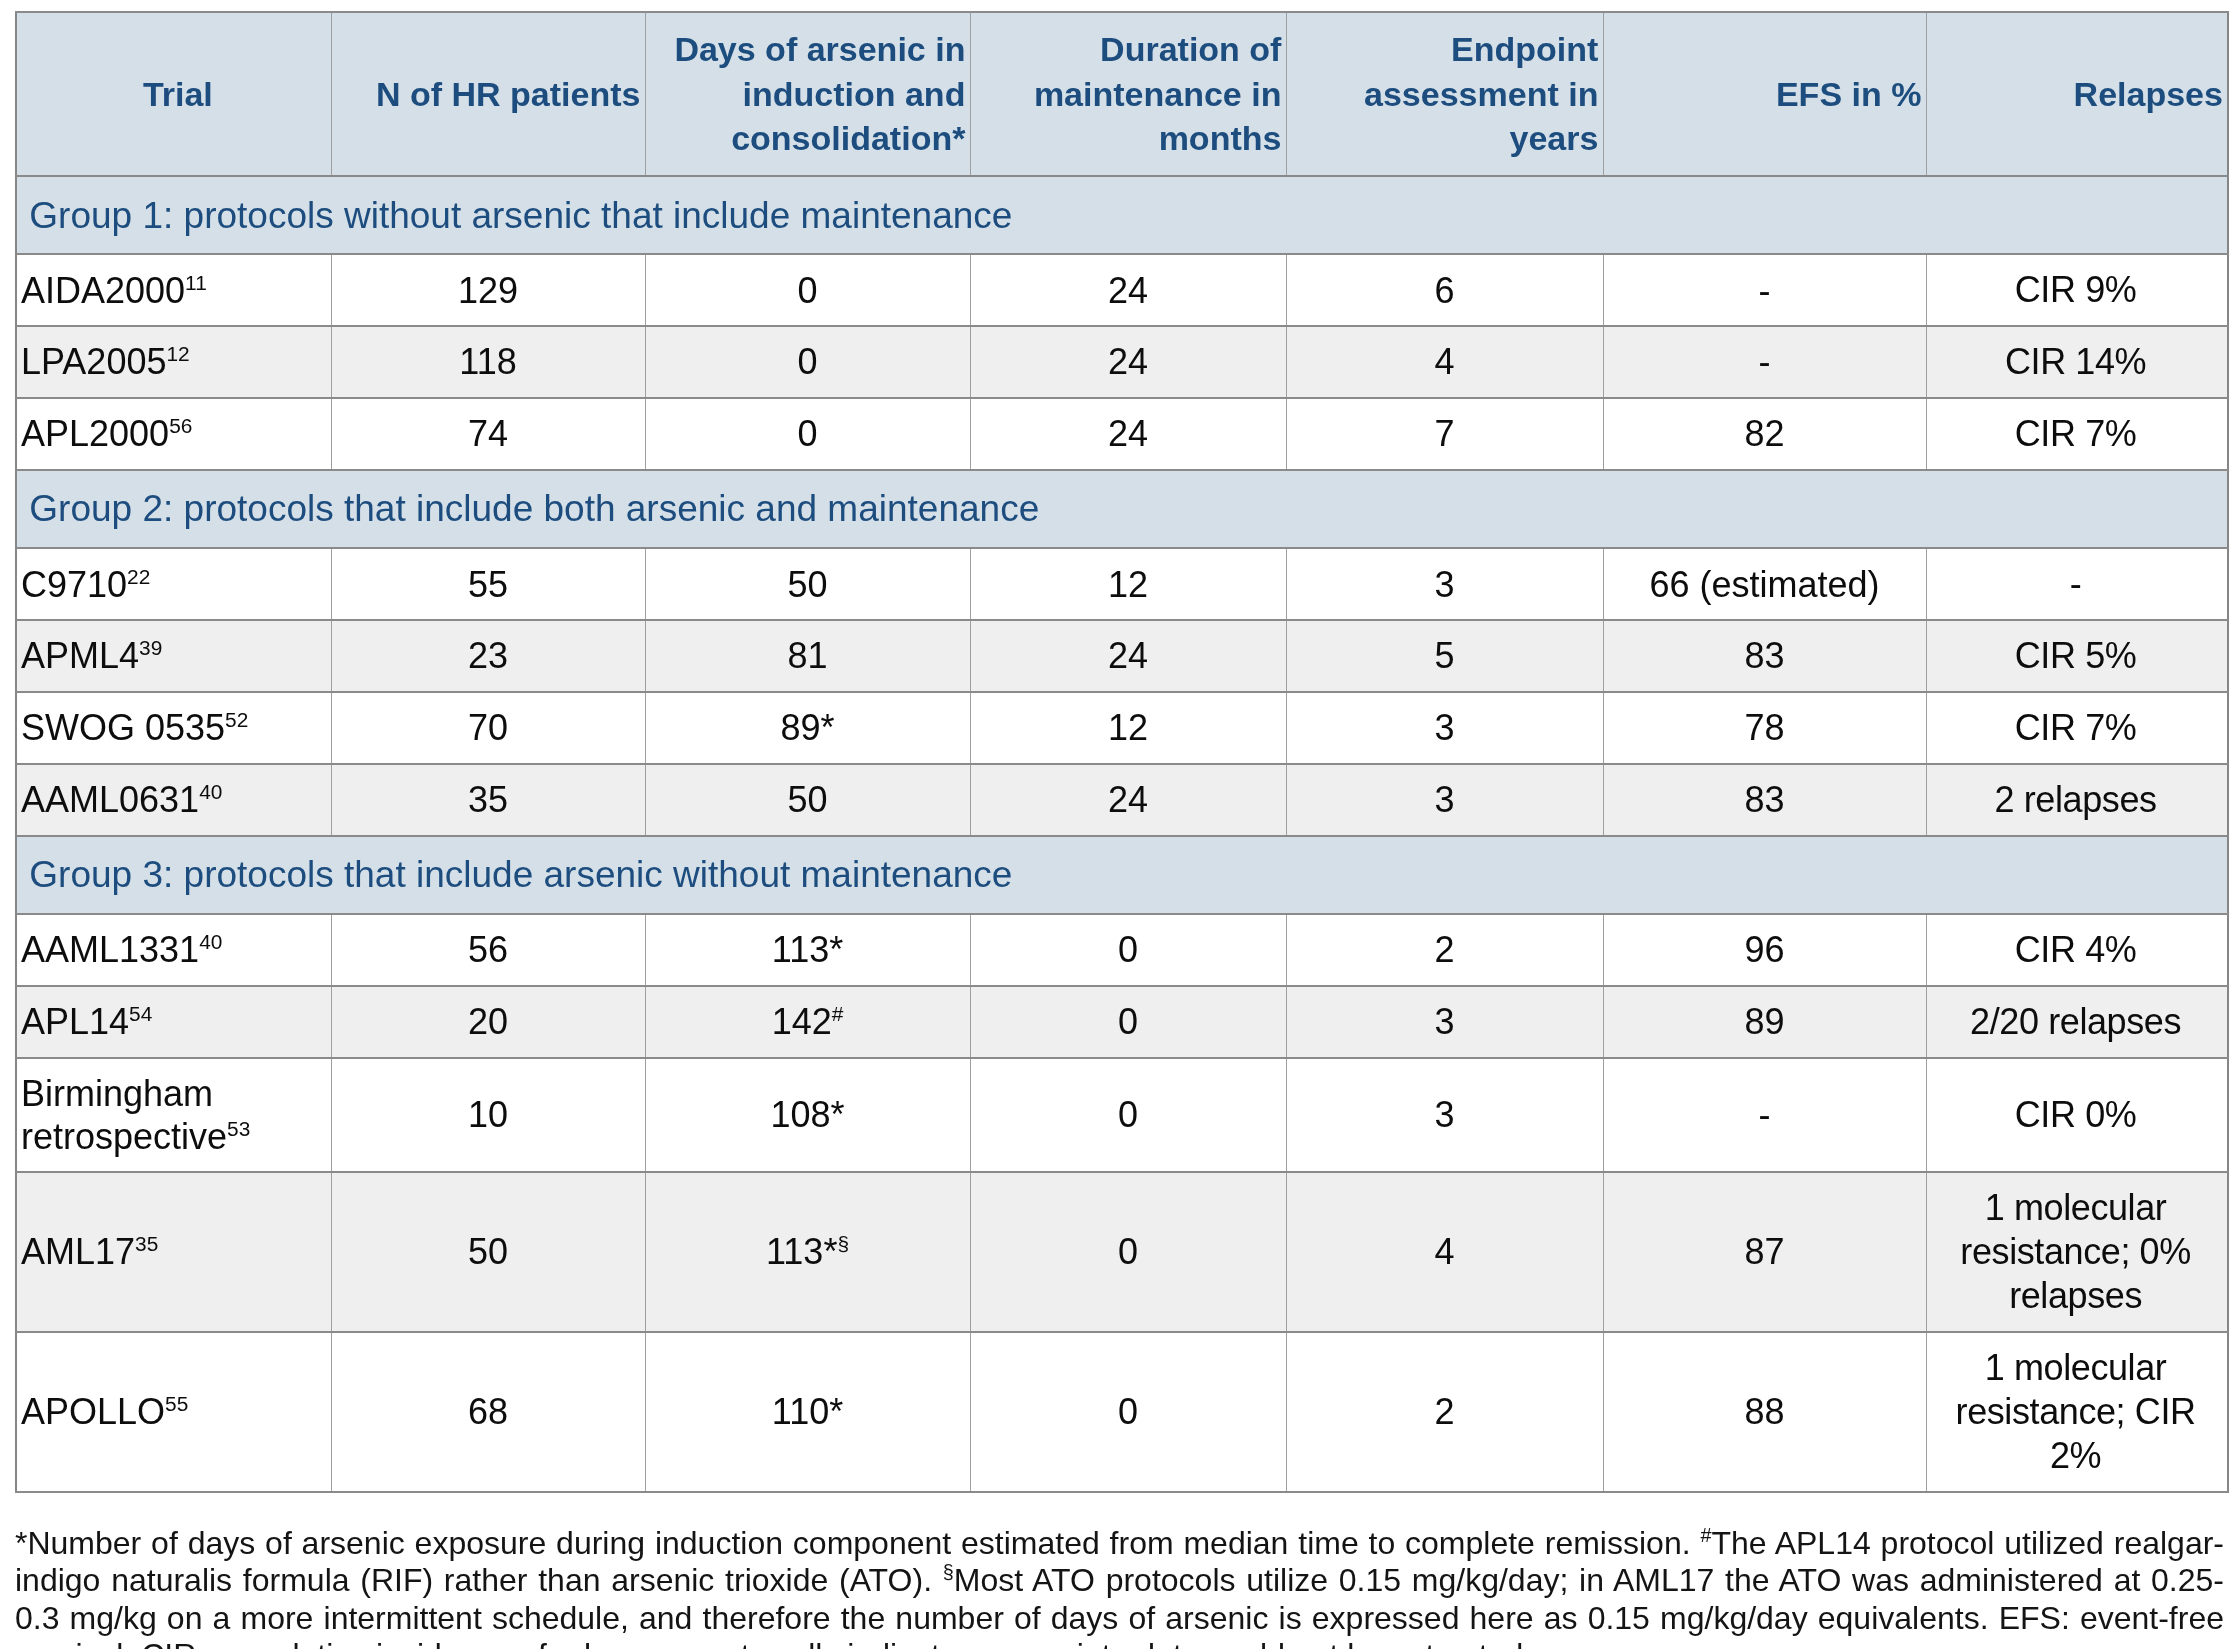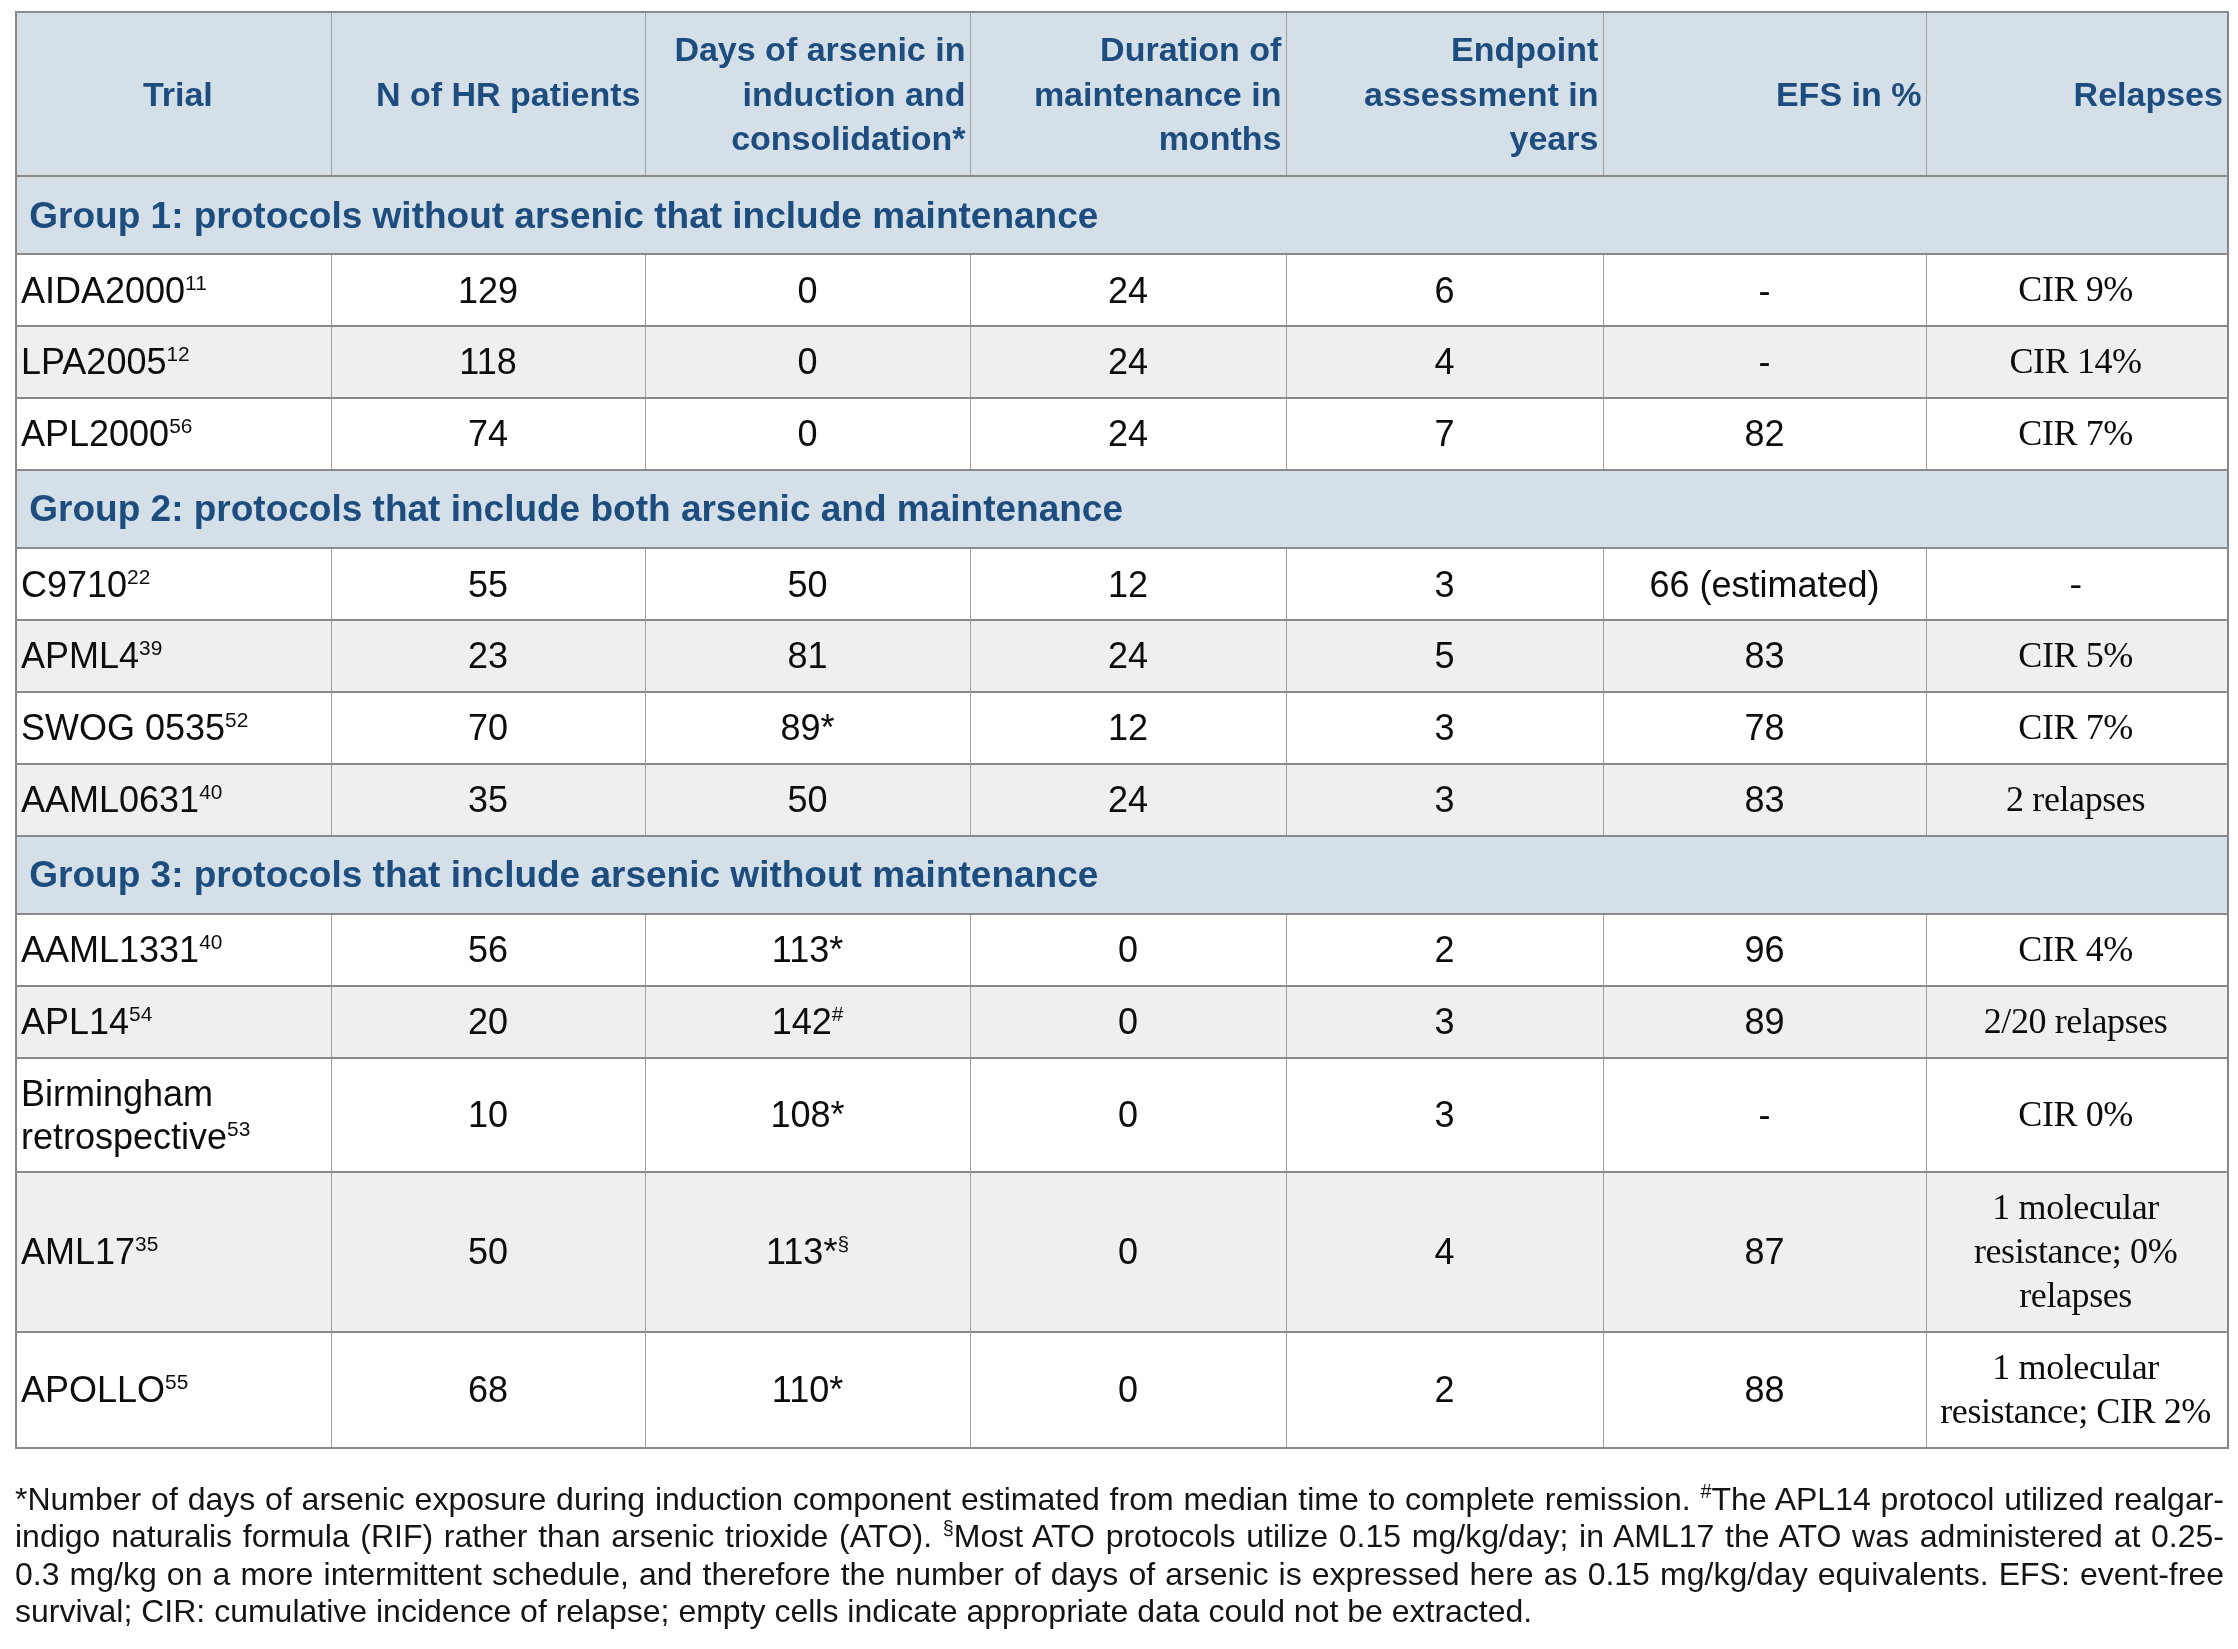--- a/index.html
+++ b/index.html
@@ -33,36 +33,36 @@
     font-size: 34px;
     line-height: 1.32;
     padding: 13.7px 4.1px;
     text-align: right;
   }
   th.trial-th { text-align: center; padding-left: 12.3px; }
 
   td.band {
     background: #d4dfe8;
     color: #1d4d7e;
-    font-weight: bold;
+    font-weight: normal;
     font-size: 37px;
     line-height: 1.06;
     text-align: left;
     padding: 18.5px 6.9px 18.5px 12.3px;
   }
 
   td.c {
     font-size: 36px;
     line-height: 1.2;
     text-align: center;
     padding: 13px 6.9px;
     color: #0d0d0d;
   }
   td.trial { text-align: left; padding-left: 4px; padding-right: 8.2px; }
-  td.relapse { letter-spacing: -0.4px; line-height: 1.22; padding-left: 2.7px; padding-right: 5px; font-family: Liberation Serif, serif; }
+  td.relapse { letter-spacing: -0.4px; line-height: 1.22; padding-left: 2.7px; padding-right: 5px; }
   tr.row-gray td { background: #efefef; }
   tr.row-white td { background: #ffffff; }
 
   sup.ssup {
     font-size: 0.58em;
     line-height: 0;
     vertical-align: super;
     letter-spacing: 0;
   }
 

